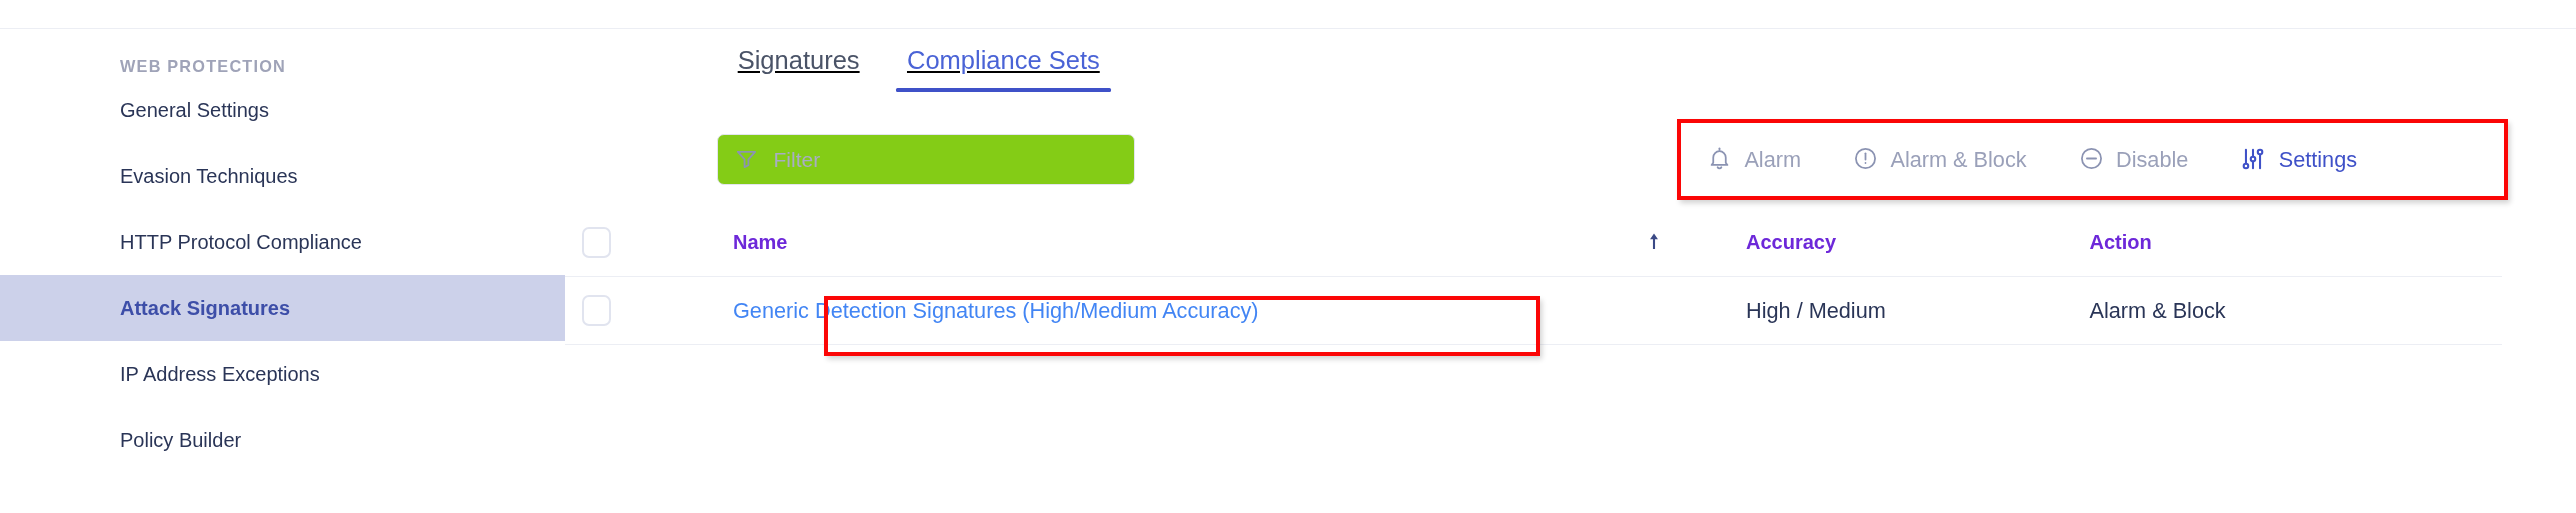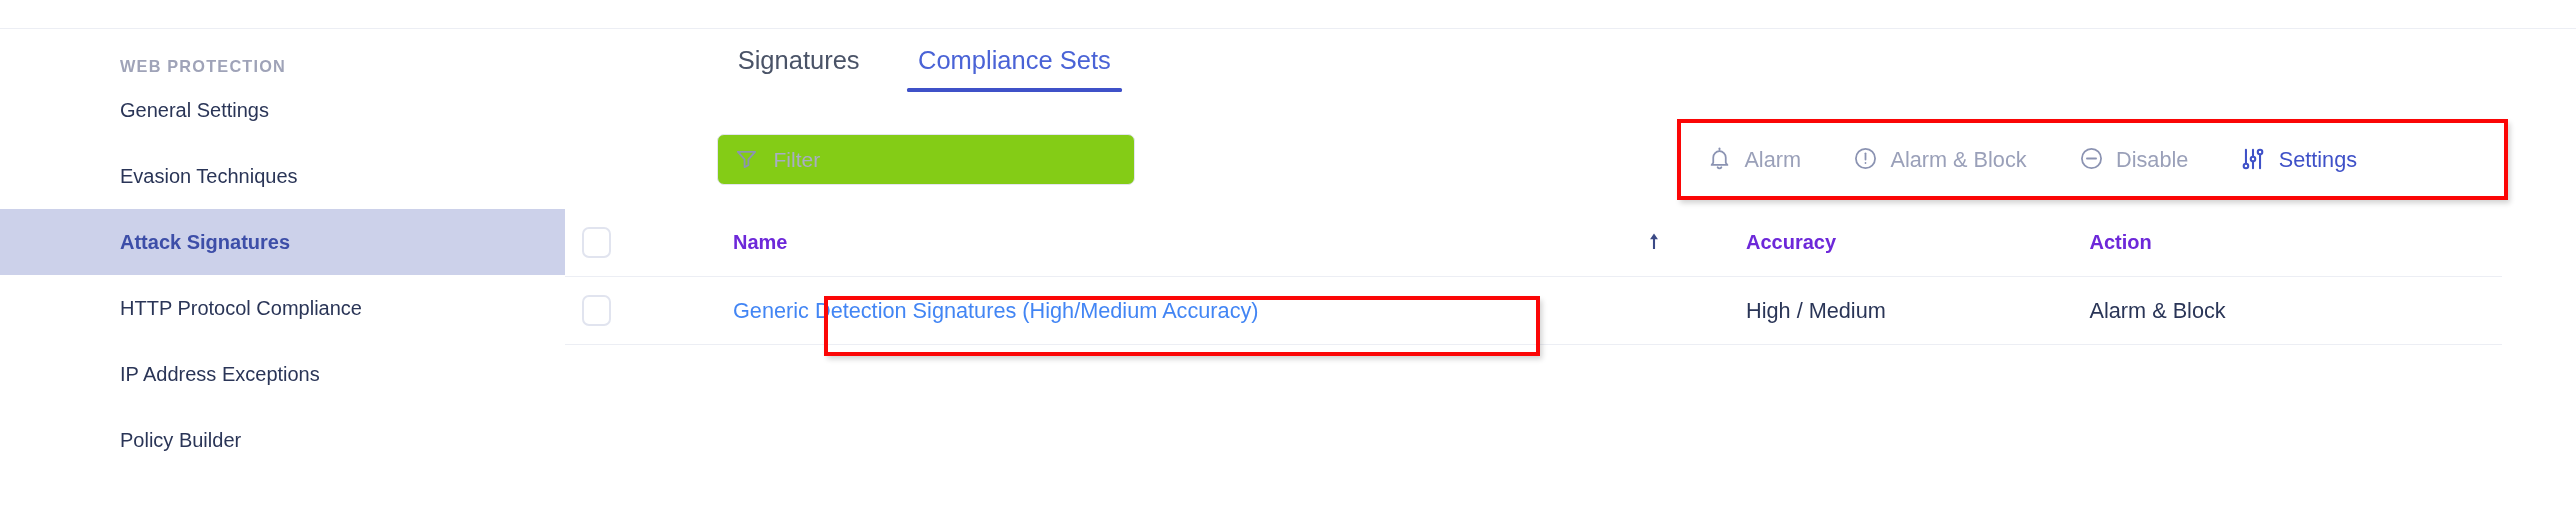--- a/index.html
+++ b/index.html
@@ -91,21 +91,22 @@
     height: 482px;
   }
 
   
   .tabs {
     position: absolute;
     top: 7.7px;
     left: 151px;
     display: flex;
     align-items: flex-start;
-    gap: 15px;
+    gap: 4px;
+    text-decoration: underline;
   }
   .tab {
     position: relative;
     padding: 7.7px 21.7px 17px 21.7px;
     font-size: 25.5px;
     color: #4a5367;
     white-space: nowrap;
     cursor: pointer;
   }
   .tab.active {
@@ -247,25 +248,25 @@
   <nav class="sidebar">
     <div class="sidebar-heading">WEB PROTECTION</div>
 
     <div class="nav-list">
       <div class="nav-item">
         <span class="nav-label">General Settings</span>
       </div>
       <div class="nav-item">
         <span class="nav-label">Evasion Techniques</span>
       </div>
+      <div class="nav-item">
+        <span class="nav-label">HTTP Protocol Compliance</span>
+      </div>
       <div class="nav-item active">
         <span class="nav-label">Attack Signatures</span>
-      </div>
-      <div class="nav-item">
-        <span class="nav-label">HTTP Protocol Compliance</span>
       </div>
       <div class="nav-item">
         <span class="nav-label">IP Address Exceptions</span>
       </div>
       <div class="nav-item">
         <span class="nav-label">Policy Builder</span>
       </div>
     </div>
   </nav>
 

